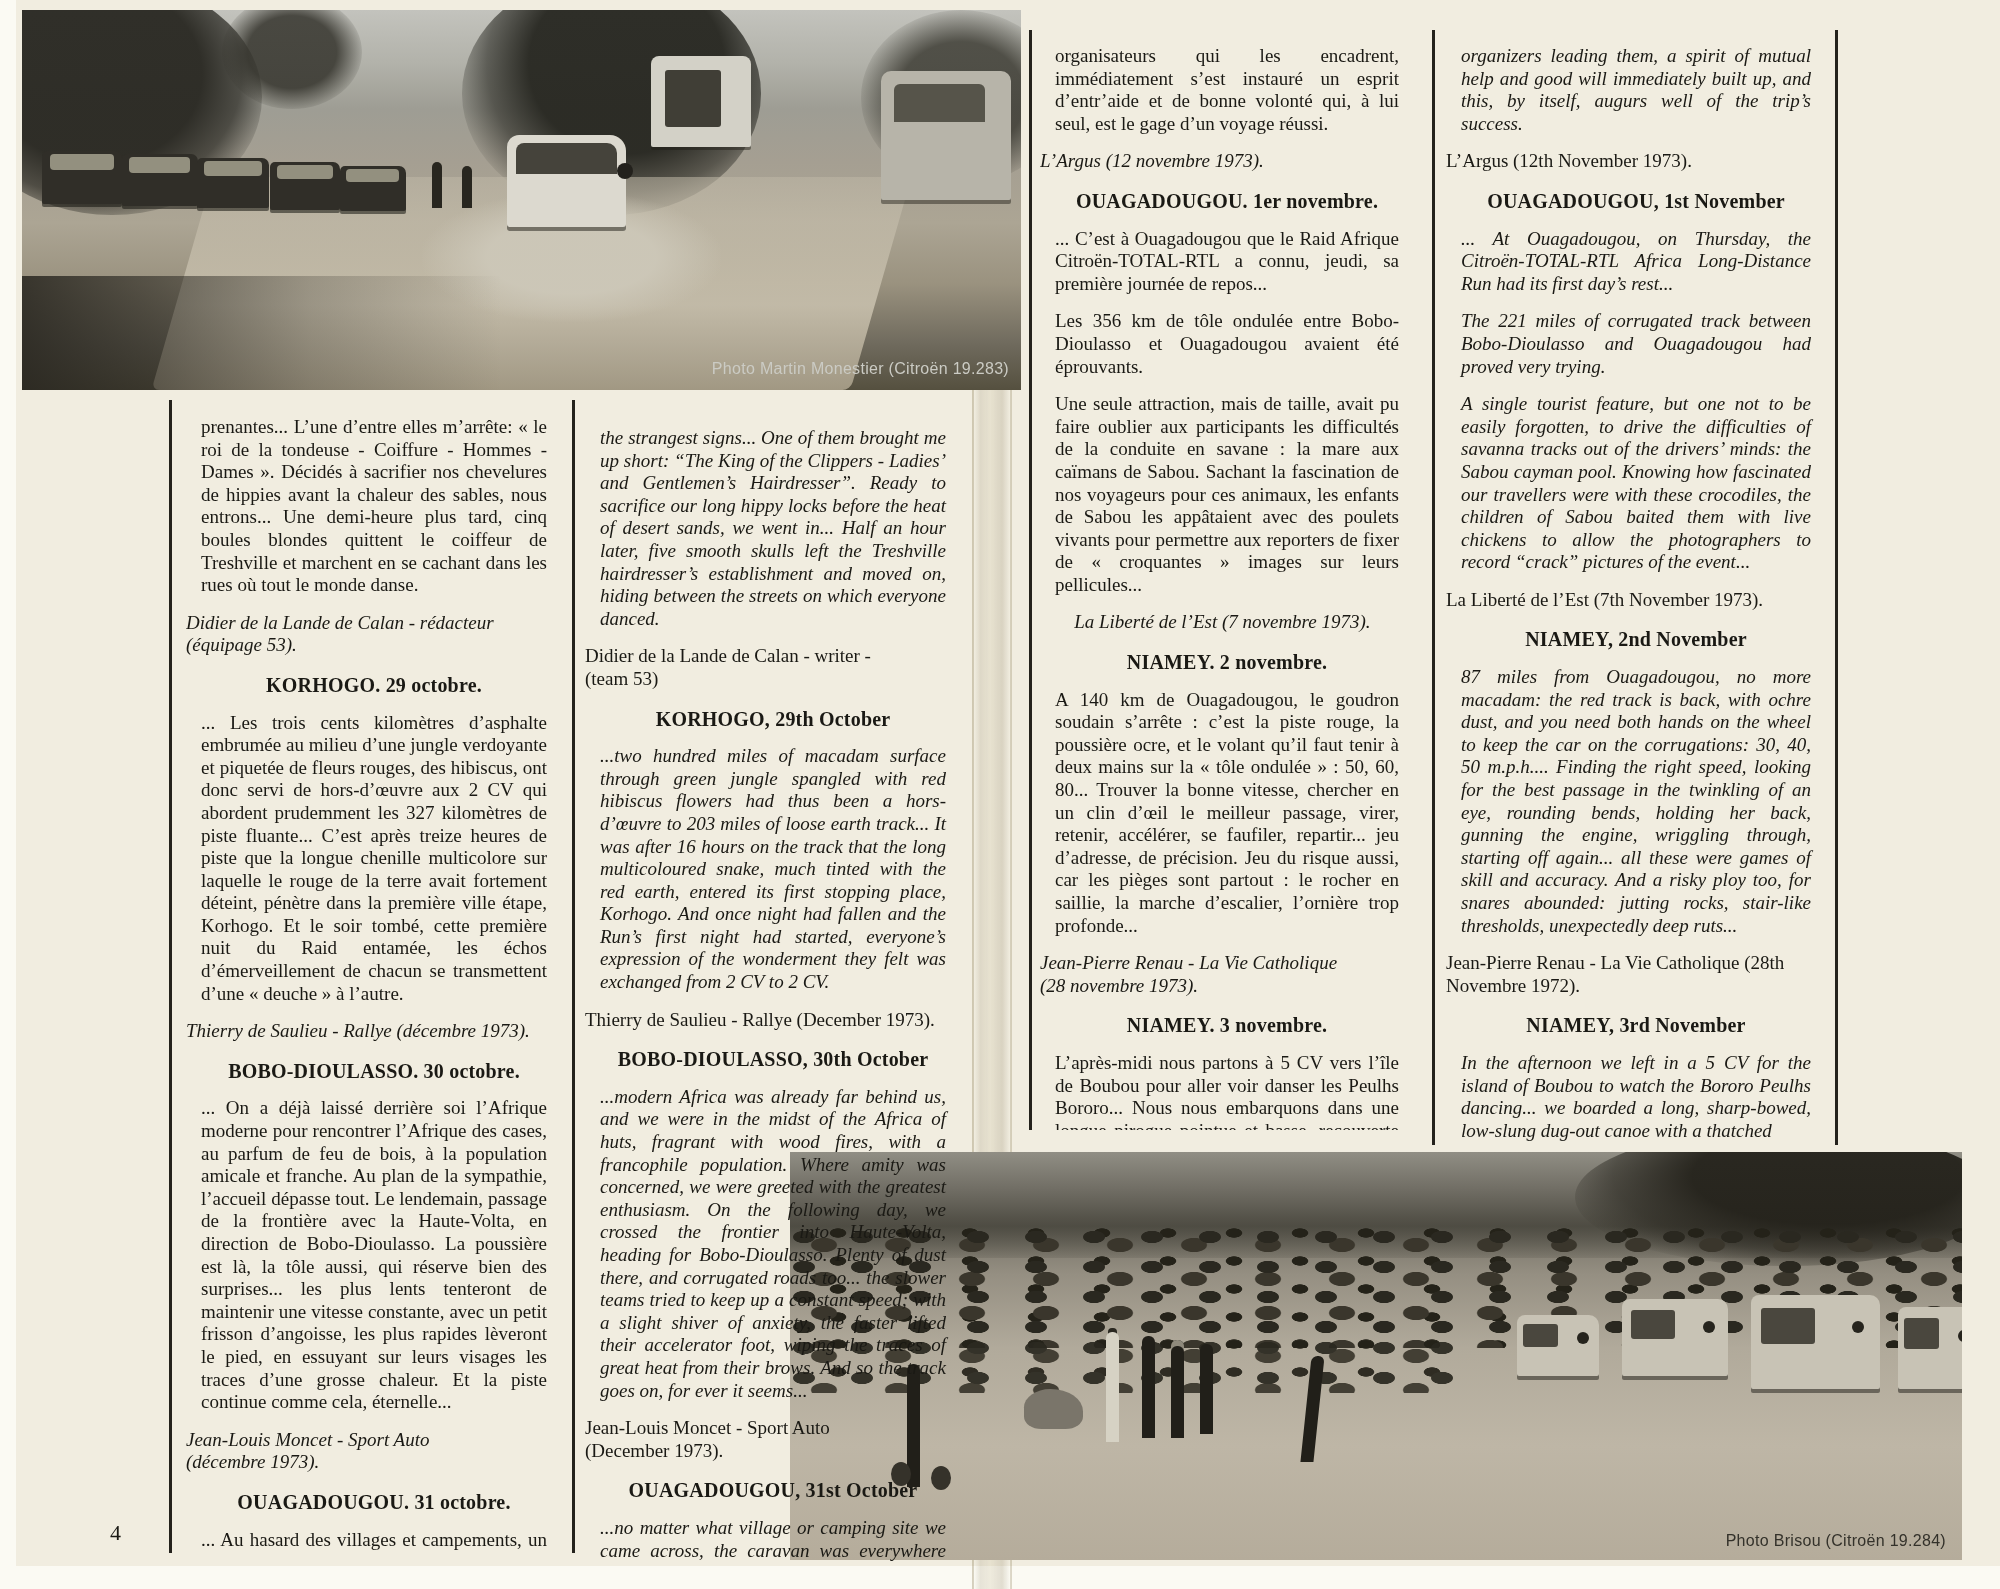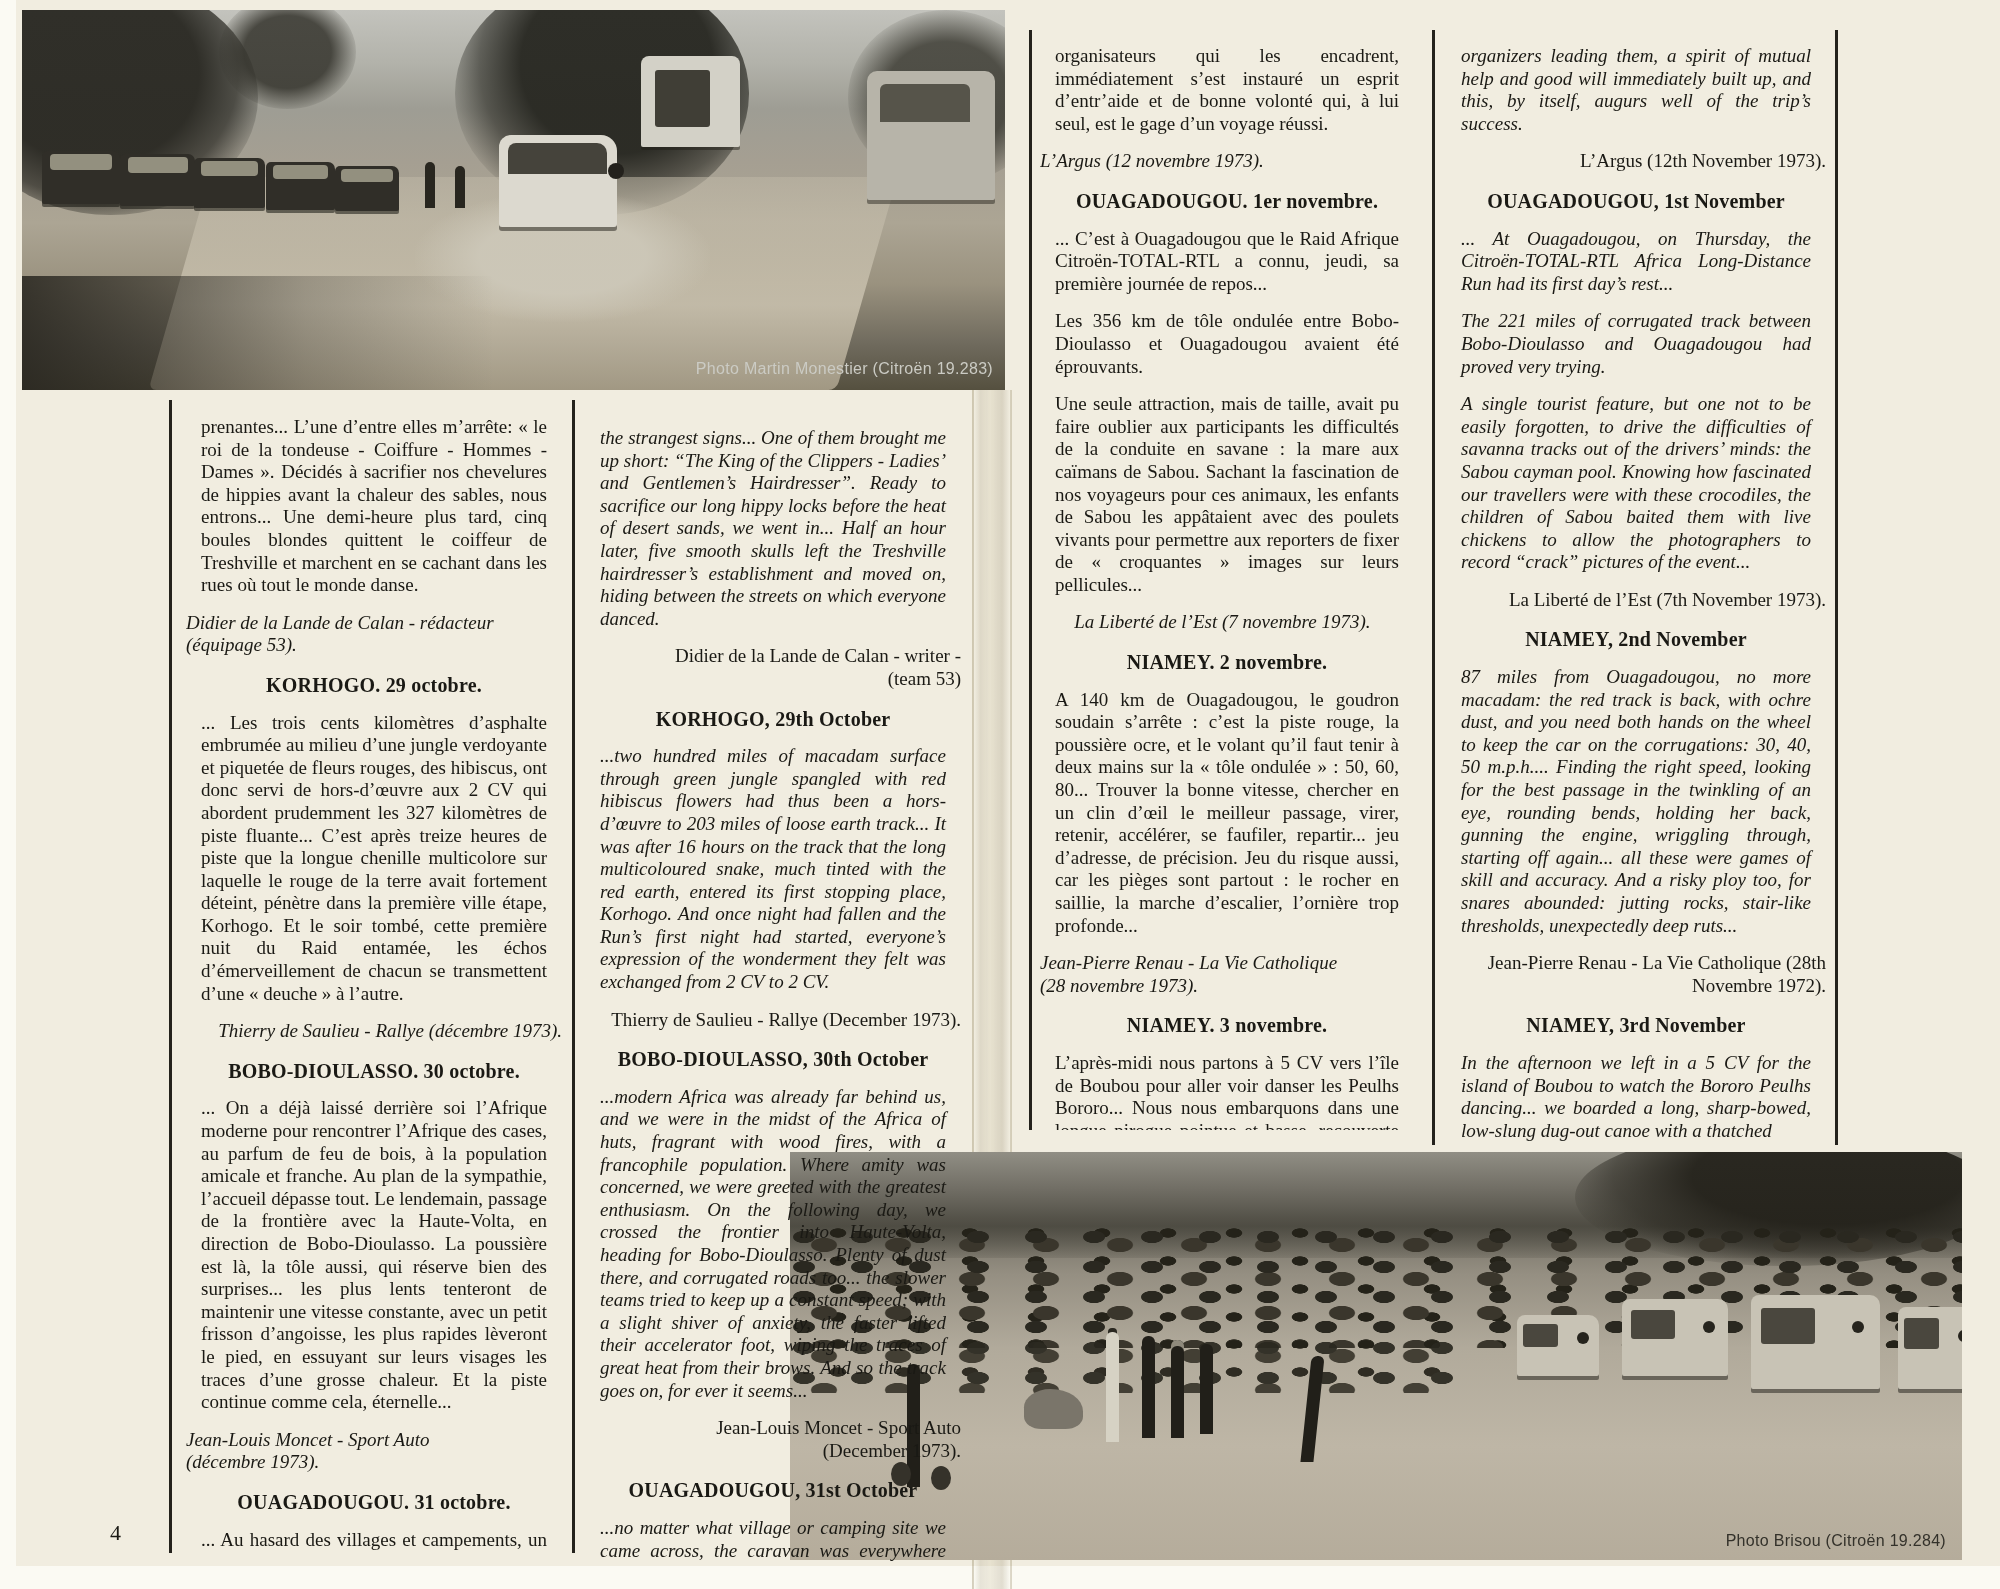--- a/index.html
+++ b/index.html
@@ -37,33 +37,34 @@
   #col-1{left:186px;top:401px;width:376px;height:1152px}
   #col-2{left:585px;top:412px;width:376px;height:1152px}
   #col-3{left:1040px;top:30px;width:374px;height:1100px}
   #col-4{left:1446px;top:30px;width:380px;height:1113px}
   .heading{font-weight:bold;font-style:normal;font-size:20px;margin-top:17px;text-align:center;letter-spacing:.2px}
   .para{margin:15px}
   .italic{font-style:italic}
   .indent{text-indent:1.3em}
   .credit{margin:0}
   .credit.align-right{text-align:left}
-  .credit.align-left{text-align:right}
+  .credit.align-left{text-align:left}
   .credit.align-indent{text-align:left;text-indent:1.8em}
 
   
   .photo{position:absolute;overflow:hidden;z-index:2;background:#9a968b}
   .photo *{position:absolute}
   .photo-credit{
     font-family:"Liberation Sans","DejaVu Sans",sans-serif;
     font-size:16px;letter-spacing:.3px;z-index:9;
   }
 
   #photo-top{left:22px;top:10px;width:983px;height:380px;
     background:linear-gradient(180deg,#c3c3bd 0%,#b2b2aa 14%,#9e9d94 26%,#a59f92 40%,#aca594 56%,#9a927f 72%,#6f6a5d 88%,#55503f 100%);
+    padding-left:16px;
   }
   .pt-tree{border-radius:50%}
   #pt-t1{left:-6%;top:-8%;width:30%;height:62%;background:radial-gradient(ellipse at 45% 40%,rgba(42,41,35,.96) 0 45%,rgba(42,41,35,.7) 62%,transparent 78%)}
   #pt-t2{left:20%;top:-4%;width:14%;height:30%;background:radial-gradient(ellipse,rgba(52,51,44,.85) 0 45%,transparent 75%)}
   #pt-t3{left:44%;top:-10%;width:30%;height:64%;background:radial-gradient(ellipse at 55% 38%,rgba(38,38,32,.95) 0 42%,rgba(38,38,32,.6) 60%,transparent 78%)}
   #pt-t4{right:-4%;top:0;width:20%;height:46%;background:radial-gradient(ellipse,rgba(55,54,46,.8) 0 45%,transparent 75%)}
   #pt-road{left:16%;top:44%;width:70%;height:56%;transform:skewX(-16deg);
     background:linear-gradient(180deg,rgba(190,183,166,.55),rgba(203,195,176,.85) 60%,rgba(180,170,148,.8));border-radius:8px}
   #pt-shadow{left:0;bottom:0;width:48%;height:30%;background:linear-gradient(90deg,rgba(38,36,30,.85),rgba(38,36,30,.25) 60%,transparent)}
   #pt-dust{left:40%;top:48%;width:30%;height:34%;background:radial-gradient(ellipse,rgba(205,200,185,.9) 0 40%,transparent 72%)}

